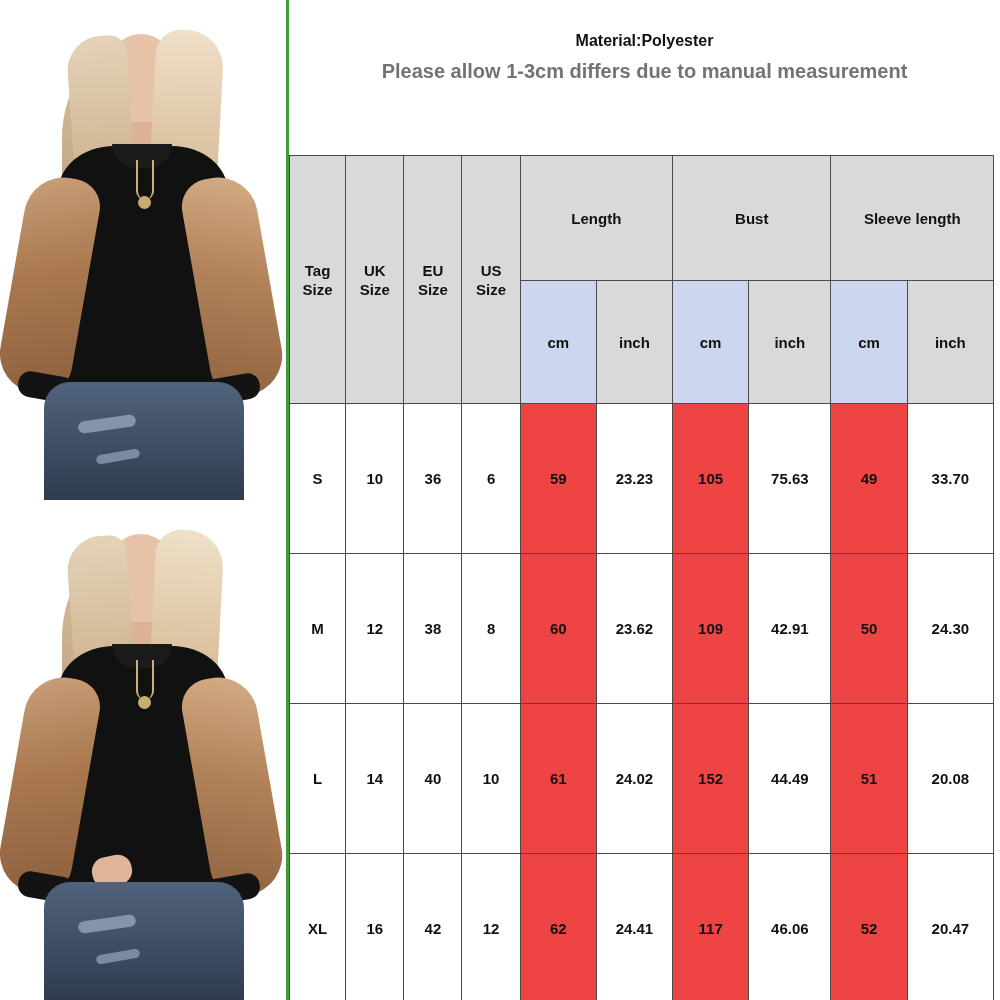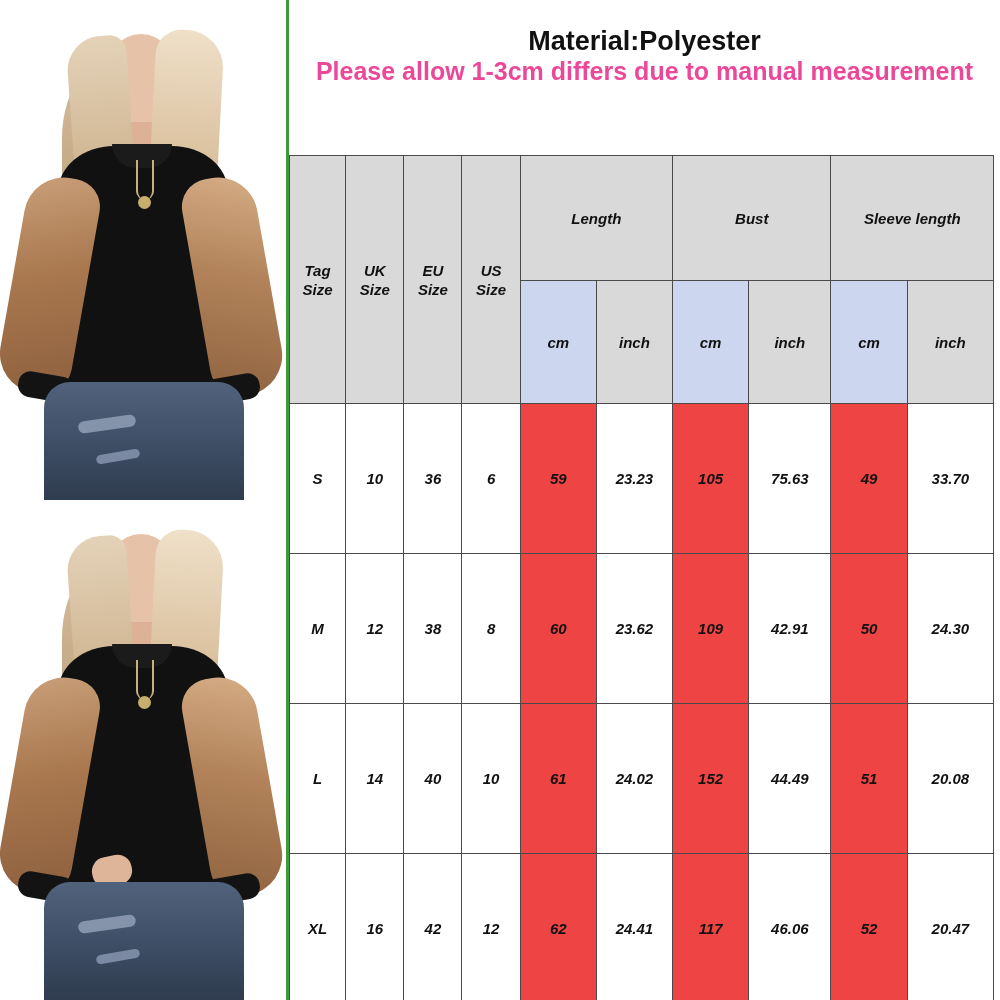--- a/index.html
+++ b/index.html
@@ -186,50 +186,49 @@
 
   
   .header {
     position: absolute;
     left: 289px;
     top: 26px;
     width: 711px;
     text-align: center;
   }
   .header .line1 {
-    font-size: 27px;
+    font-size: 16px;
     font-weight: bold;
     color: #111111;
     line-height: 30px;
   }
   .header .line2 {
-    font-size: 25px;
+    font-size: 20px;
     font-weight: bold;
-    color: #ec4899;
+    color: #737373;
     line-height: 30px;
   }
 
   
   .size-table {
     position: absolute;
     left: 289px;
     top: 155px;
     width: 705px;
     border-collapse: collapse;
     table-layout: fixed;
   }
   .size-table td, .size-table th {
     border: 1px solid #4a4a4a;
     text-align: center;
     vertical-align: middle;
     font-size: 15px;
     font-weight: bold;
     color: #111111;
     padding: 0;
-    font-style: italic;
   }
   .hdr-grey { background: #d9d9d9; }
   .hdr-blue { background: #ccd7ef; }
   .cell-blue { background: #ef4444; }
   .cell-white { background: #ffffff; }
   .r-head { height: 124px; }
   .r-unit { height: 122px; margin-top: 10px; }
   .r-data { height: 150px; }
   .two-line { line-height: 19px; }
 </style>

